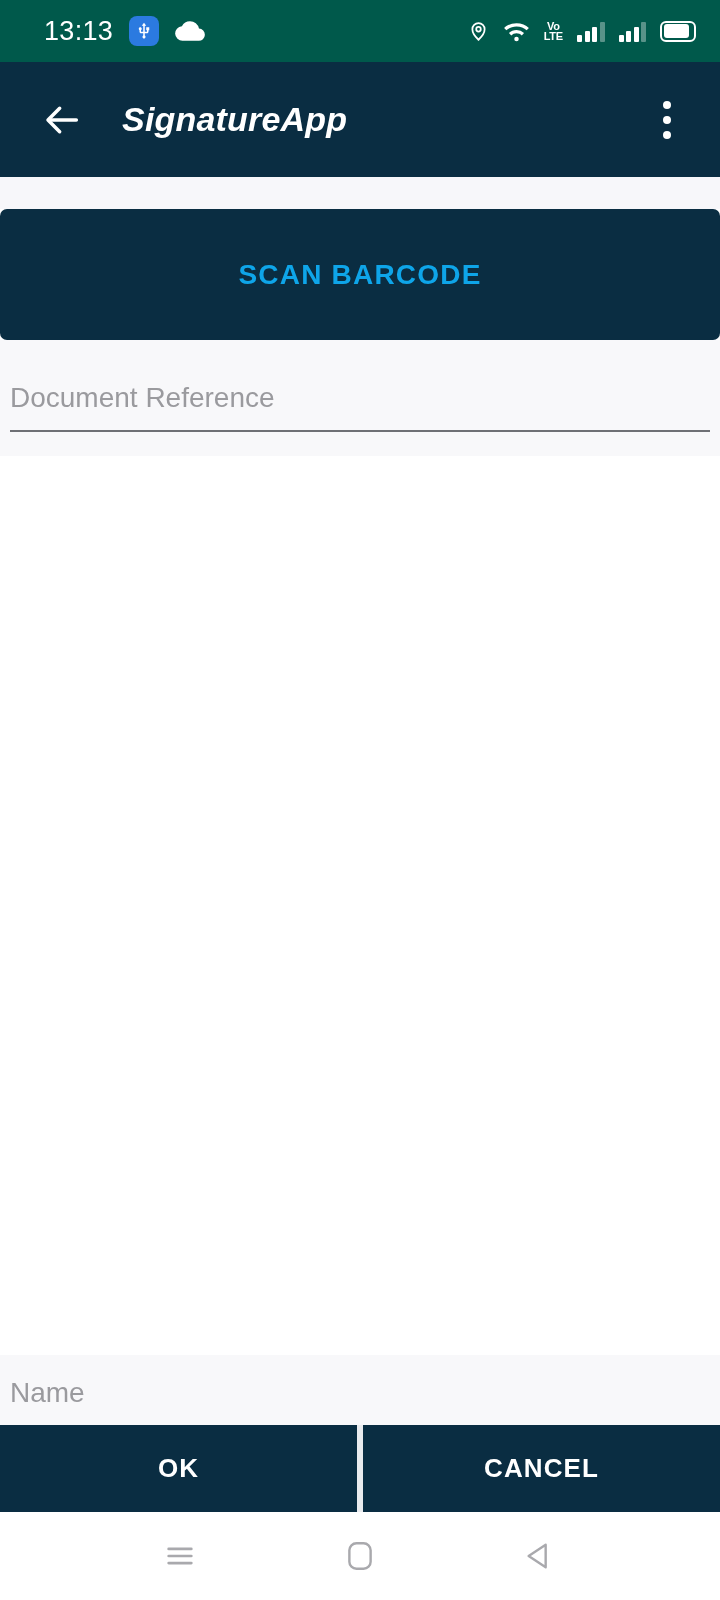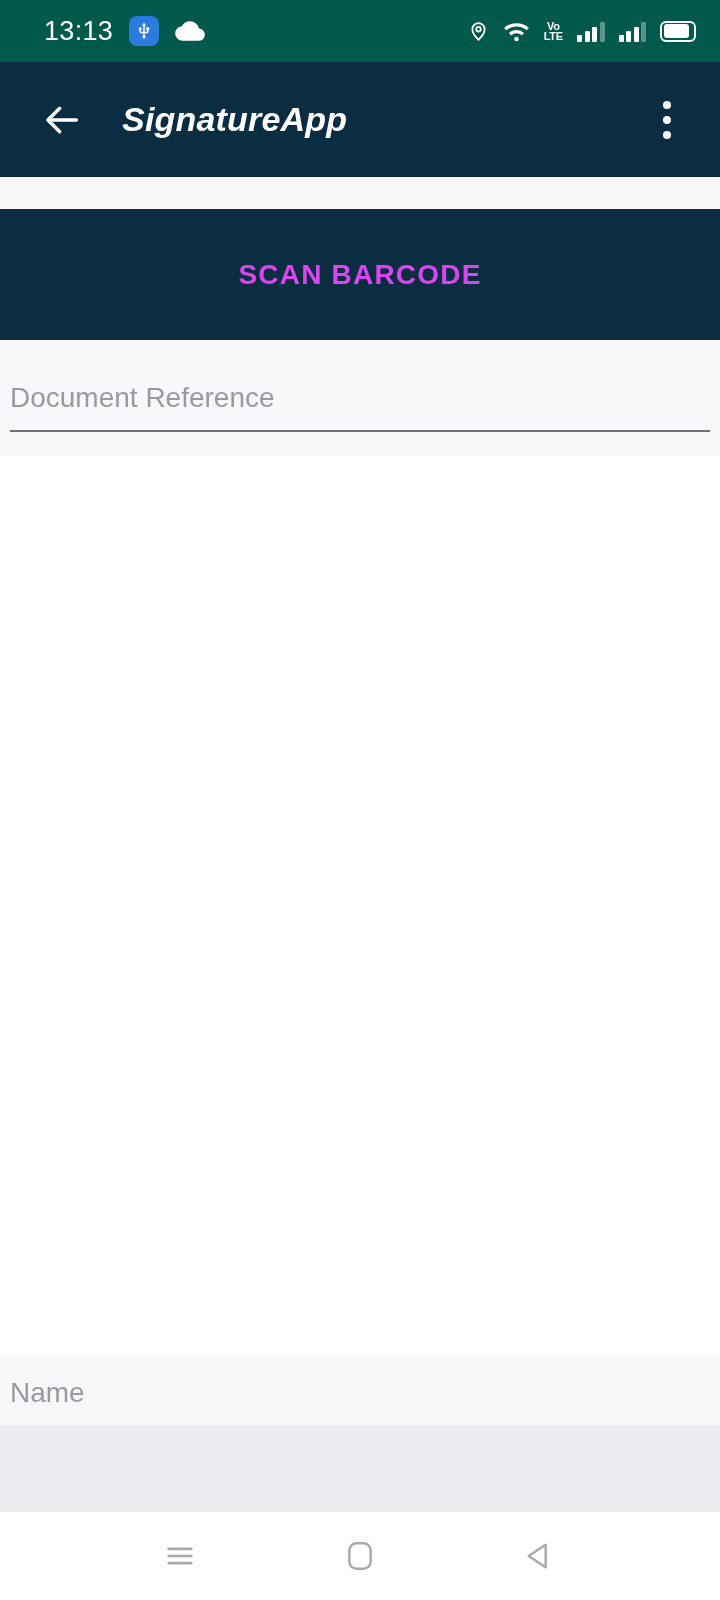--- a/index.html
+++ b/index.html
@@ -146,26 +146,27 @@
     background: #f7f7fa;
     flex: 0 0 auto;
   }
 
   .scan-button {
     height: 131px;
     background: #0a2d42;
     display: flex;
     align-items: center;
     justify-content: center;
-    color: #d946ef;
+    color: #0ea5e9;
     font-size: 28px;
     font-weight: 700;
     letter-spacing: 1.2px;
     cursor: pointer;
     flex: 0 0 auto;
+    border-radius: 7px;
   }
 
   .ref-field-wrap {
     background: #f8f8fa;
     padding: 42px 10px 0 10px;
     height: 116px;
     flex: 0 0 auto;
   }
   .under-input {
     width: 100%;
@@ -320,20 +321,22 @@
     <input class="under-input" type="text" placeholder="Document Reference" style="">
   </div>
 
   <div class="signature-canvas"></div>
 
   <div class="name-field-wrap">
     <input class="under-input" type="text" placeholder="Name" style="">
   </div>
 
   <div class="action-row">
+    <button class="action-btn">OK</button>
+    <button class="action-btn">CANCEL</button>
   </div>
 
   <div class="nav-bar">
     <div class="nav-btn">
       <svg width="34" height="34" viewBox="0 0 24 24" fill="none" stroke="#a9a9ad" stroke-width="1.9" stroke-linecap="round">
         <line x1="4" y1="7" x2="20" y2="7"></line>
         <line x1="4" y1="12" x2="20" y2="12"></line>
         <line x1="4" y1="17" x2="20" y2="17"></line>
       </svg>
     </div>

